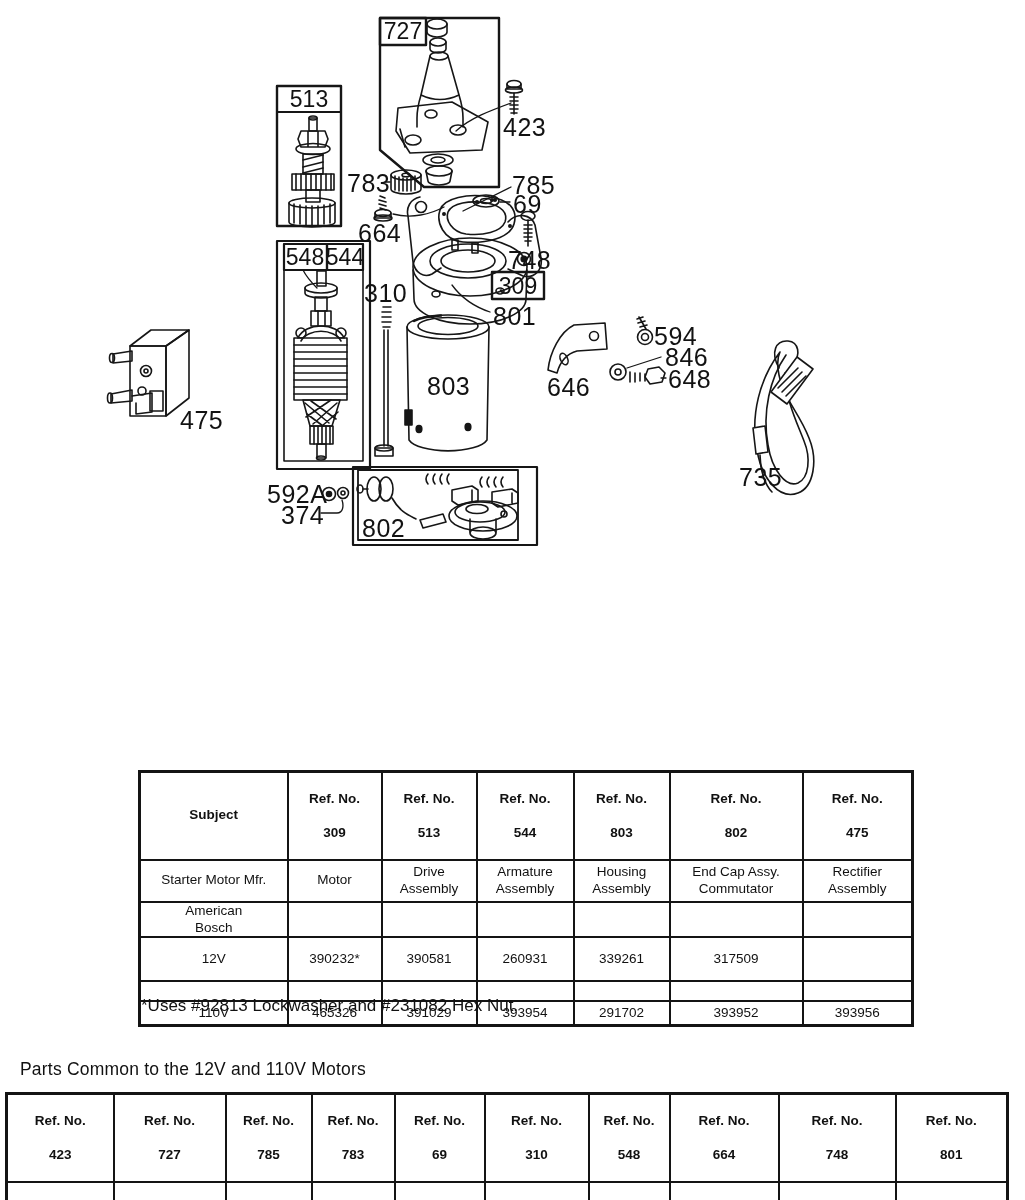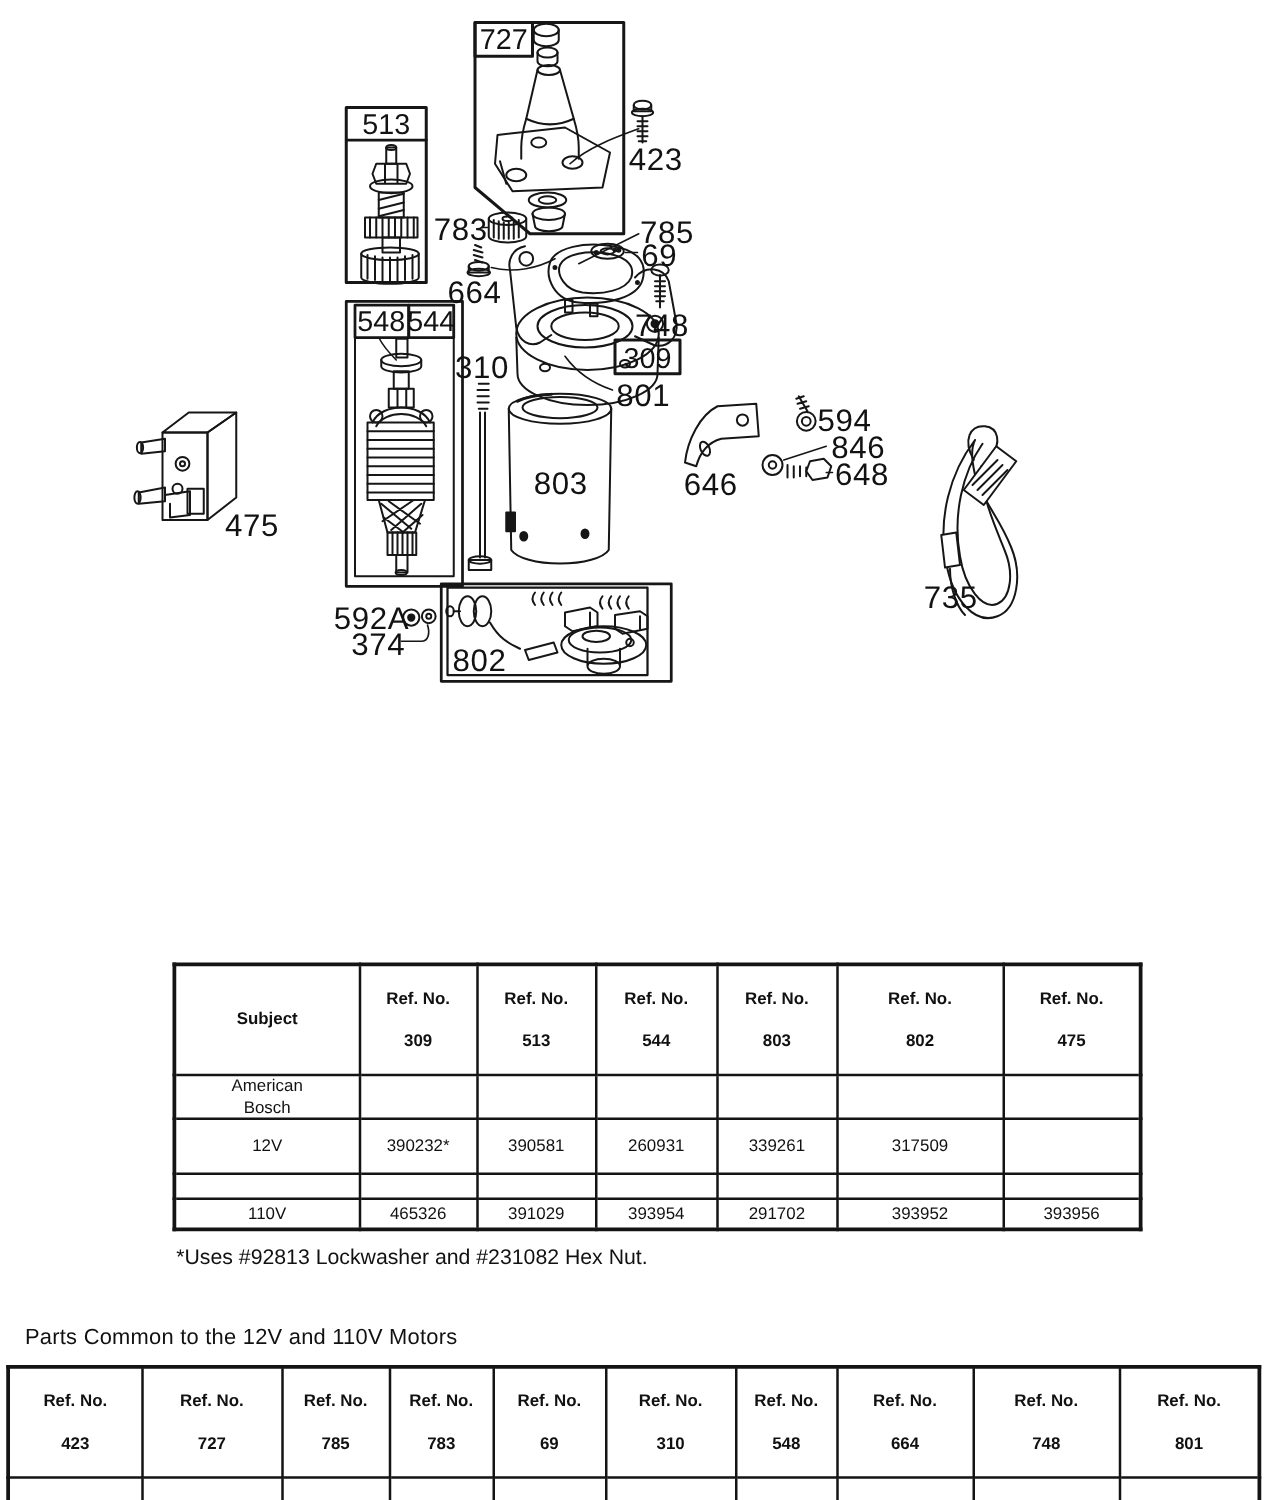--- a/index.html
+++ b/index.html
@@ -331,20 +331,34 @@
     </th>
     <th class="two-line">
       <div>Ref. No.</div>
       <div>802</div>
     </th>
     <th class="two-line">
       <div>Ref. No.</div>
       <div>475</div>
     </th>
   </tr>
+  <tr class="h-mfr">
+    <td>Starter Motor Mfr.</td>
+    <td>Motor</td>
+    <td>Drive
+Assembly</td>
+    <td>Armature
+Assembly</td>
+    <td>Housing
+Assembly</td>
+    <td>End Cap Assy.
+Commutator</td>
+    <td>Rectifier
+Assembly</td>
+  </tr>
   <tr class="h-bosch">
     <td>American
 Bosch</td>
     <td></td>
     <td></td>
     <td></td>
     <td></td>
     <td></td>
     <td></td>
   </tr>

